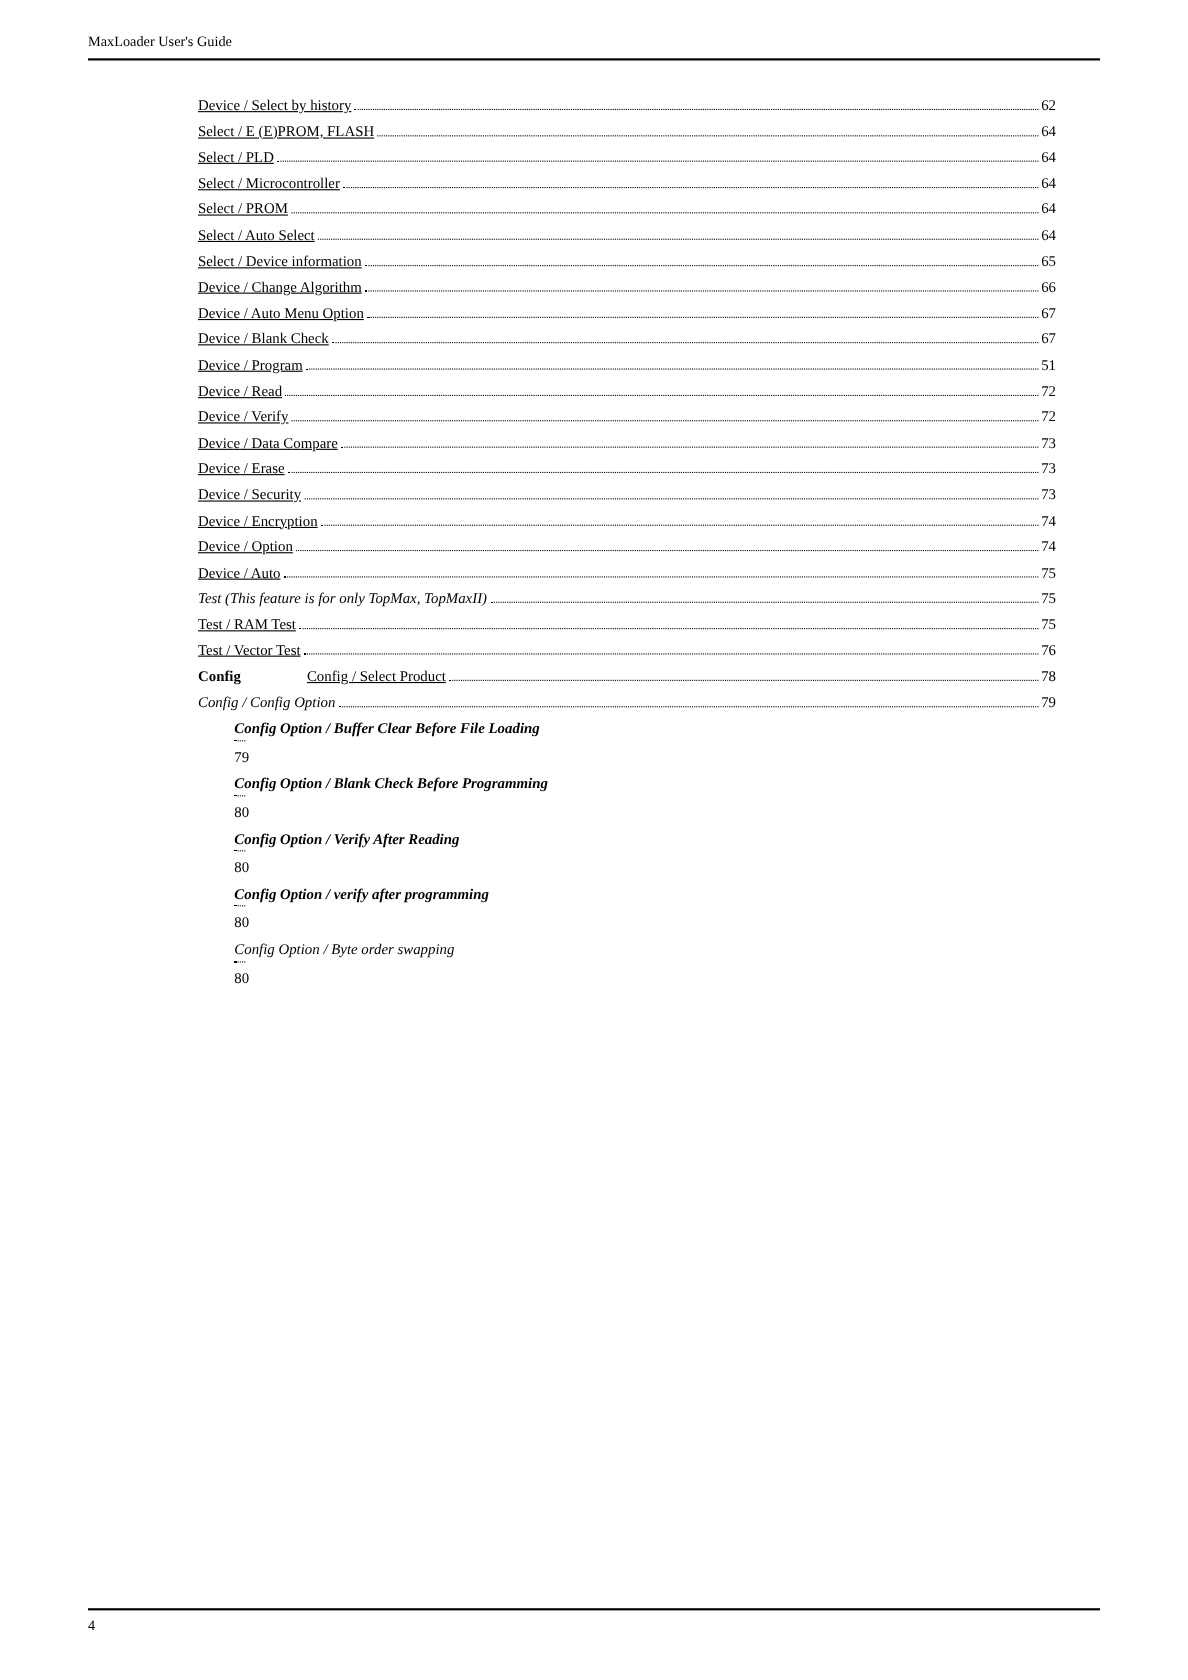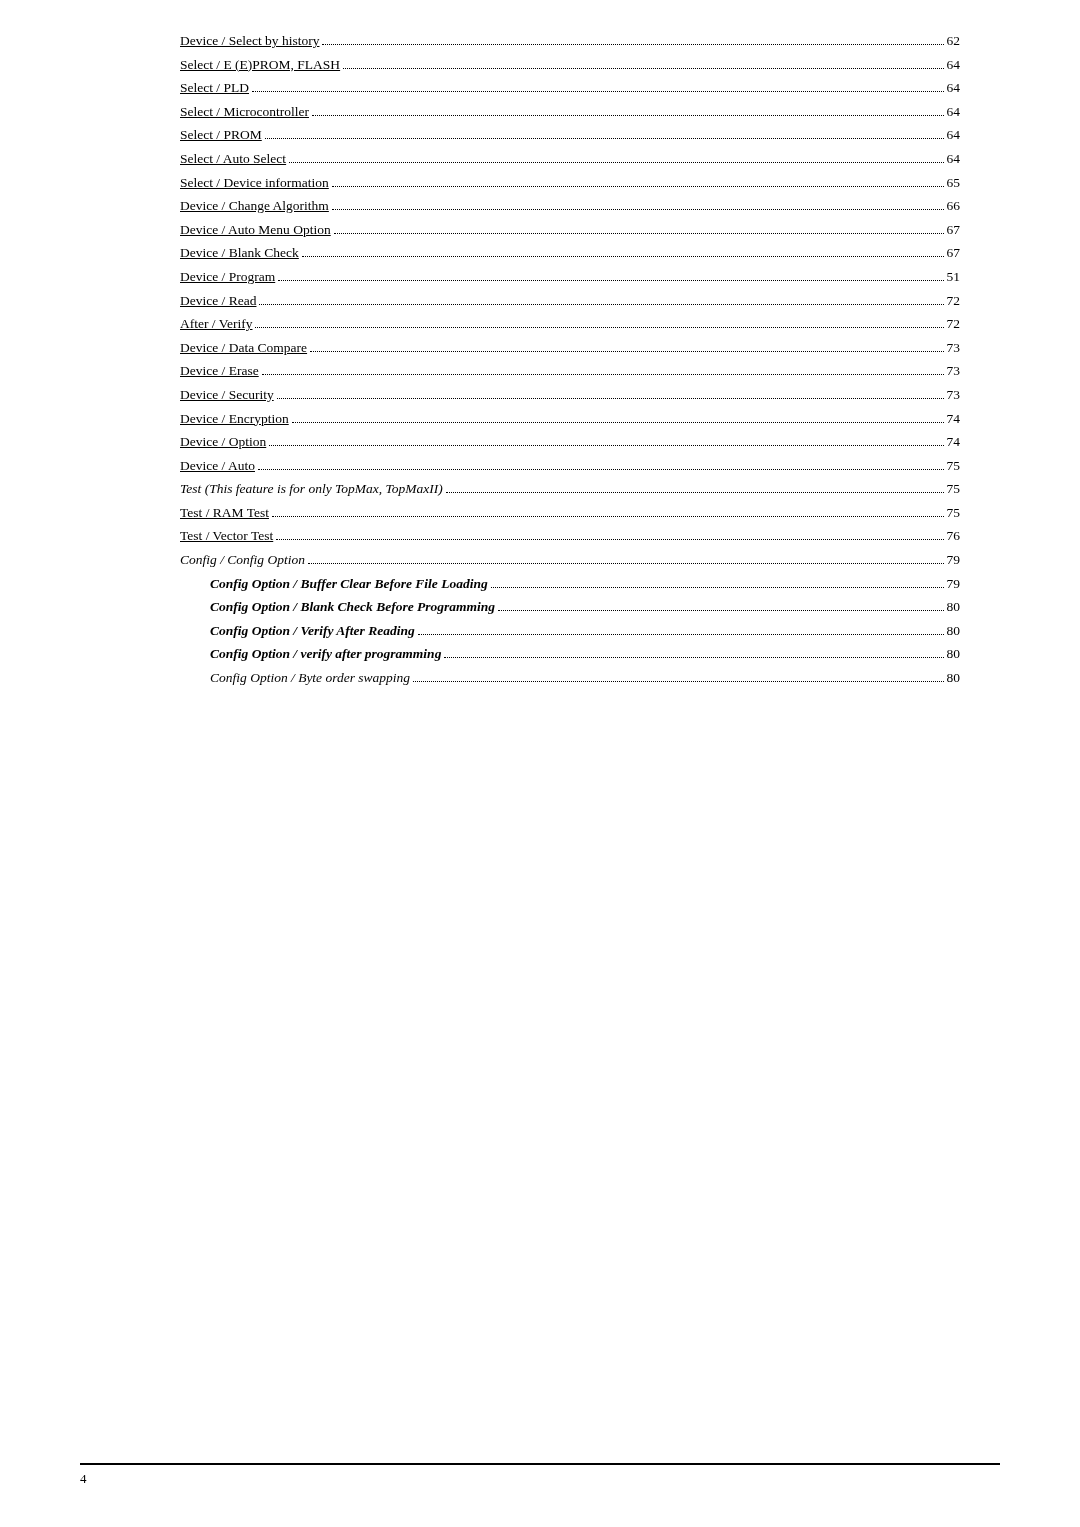--- a/index.html
+++ b/index.html
@@ -65,20 +65,21 @@
       flex-shrink: 0;
     }
 
     .toc-entry-indent1 {
       padding-left: 0px;
       justify-content: flex-end;
     }
 
     .toc-entry-indent2 {
       padding-left: 30px;
+      flex-direction: column;
     }
 
     .footer {
       position: absolute;
       bottom: 40px;
       left: 80px;
       right: 80px;
       border-top: 2px solid #000;
       padding-top: 6px;
     }
@@ -92,20 +93,23 @@
       align-items: baseline;
       margin-bottom: 2px;
       font-size: 13.5px;
       line-height: 1.6;
     }
   </style>
 </head>
 <body>
 
 <div class="page">
+  <div class="header">
+    <span class="header-title">MaxLoader User's Guide</span>
+  </div>
 
   <div class="toc-container">
 
     <div id="toc-entries-container">
     <div class="toc-entry toc-entry-indent1">
           <span class="toc-label" style="text-decoration:underline;">Device / Select by history</span>
           <span class="toc-dots"></span>
           <span class="toc-page">62</span>
         </div>
         <div class="toc-entry toc-entry-indent1">
@@ -157,21 +161,21 @@
           <span class="toc-label" style="text-decoration:underline;">Device / Program</span>
           <span class="toc-dots"></span>
           <span class="toc-page">51</span>
         </div>
         <div class="toc-entry toc-entry-indent1">
           <span class="toc-label" style="text-decoration:underline;">Device / Read</span>
           <span class="toc-dots"></span>
           <span class="toc-page">72</span>
         </div>
         <div class="toc-entry toc-entry-indent1">
-          <span class="toc-label" style="text-decoration:underline;">After / Verify</span>
+          <span class="toc-label" style="text-decoration:underline;">Device / Verify</span>
           <span class="toc-dots"></span>
           <span class="toc-page">72</span>
         </div>
         <div class="toc-entry toc-entry-indent1">
           <span class="toc-label" style="text-decoration:underline;">Device / Data Compare</span>
           <span class="toc-dots"></span>
           <span class="toc-page">73</span>
         </div>
         <div class="toc-entry toc-entry-indent1">
           <span class="toc-label" style="text-decoration:underline;">Device / Erase</span>
@@ -208,20 +212,27 @@
           <span class="toc-dots"></span>
           <span class="toc-page">75</span>
         </div>
         <div class="toc-entry toc-entry-indent1">
           <span class="toc-label" style="text-decoration:underline;">Test / Vector Test</span>
           <span class="toc-dots"></span>
           <span class="toc-page">76</span>
         </div>
       </div>
 
+    <div class="config-row toc-entry-indent1">
+      <span class="toc-label" style="font-weight:bold;">Config</span>
+      <span style="display:inline-block; width: 60px;"></span>
+      <span class="toc-label" style="text-decoration:underline;">Config / Select Product</span>
+      <span class="toc-dots"></span>
+      <span class="toc-page">78</span>
+    </div>
 
     <div id="config-entries-container">
     <div class="toc-entry toc-entry-indent1">
           <span class="toc-label" style="font-style:italic;">Config / Config Option</span>
           <span class="toc-dots"></span>
           <span class="toc-page">79</span>
         </div>
         <div class="toc-entry toc-entry-indent2">
           <span class="toc-label" style="font-weight:bold; font-style:italic;">Config Option / Buffer Clear Before File Loading</span>
           <span class="toc-dots"></span>

